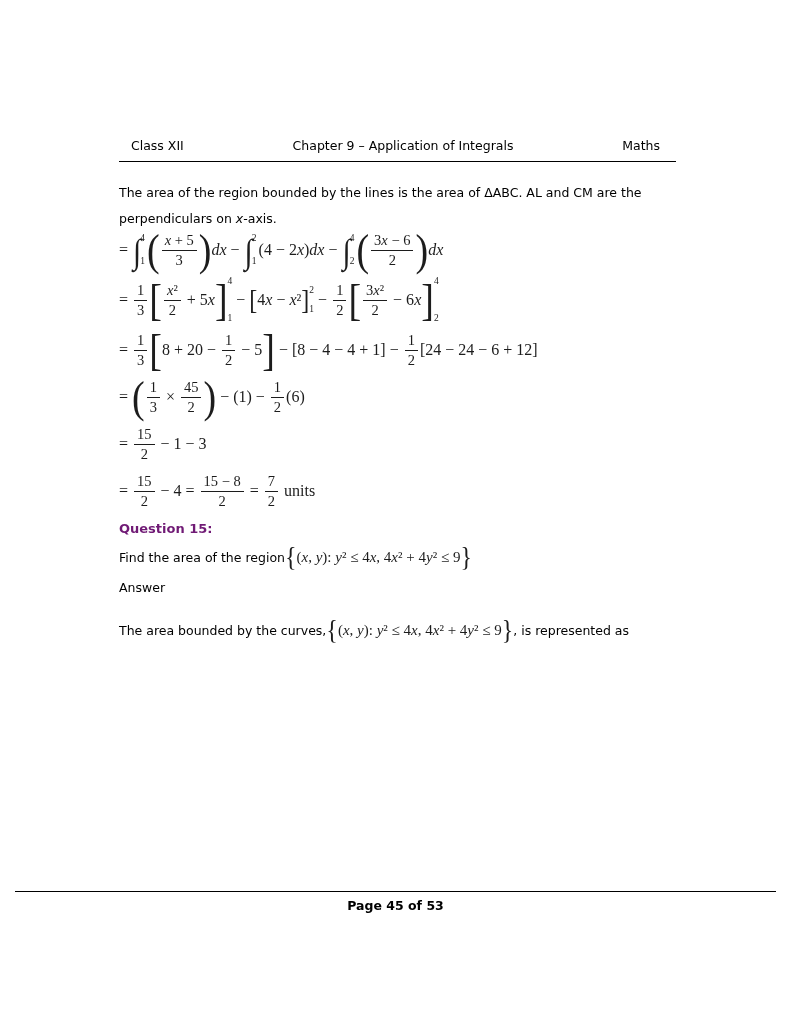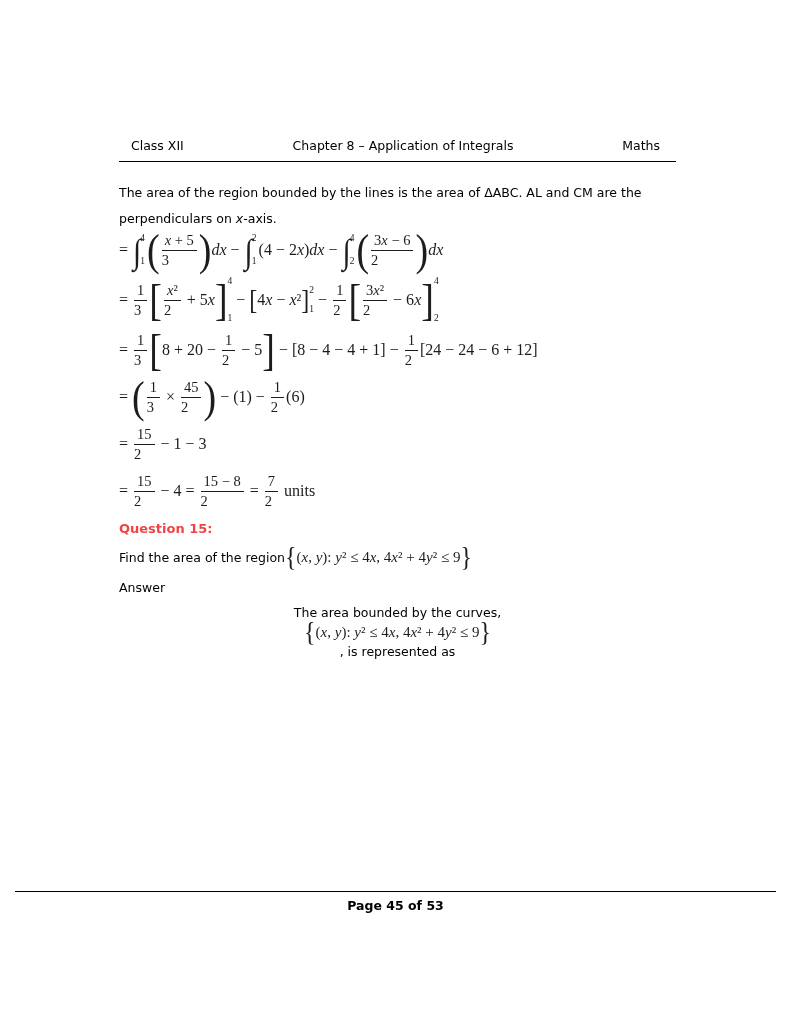--- a/index.html
+++ b/index.html
@@ -15,57 +15,57 @@
   .para { margin-top:18px; font-size:12.5px; line-height:26px; white-space:nowrap; }
   .para .it { font-style:italic; }
 
   .equations { margin-top:-4px; color:#1c1c1c; }
   .eq {
     display:flex; align-items:center; min-height:44px; margin-bottom:3px;
     font-family:"Liberation Serif", serif; font-size:16px; white-space:pre;
   }
   .mi { font-style:italic; }
   .mup { font-style:normal; }
-  .frac { display:inline-flex; flex-direction:column; align-items:flex-start; margin:0 2px; font-size:14.5px; line-height:1.15; }
+  .frac { display:inline-flex; flex-direction:column; align-items:center; margin:0 2px; font-size:14.5px; line-height:1.15; }
   .frac .num { border-bottom:1px solid #1c1c1c; padding:0 3px 1px 3px; text-align:center; }
   .frac .den { padding-top:1px; text-align:center; }
   .int { display:inline-flex; align-items:center; margin:0 2px 0 1px; }
   .int-sign { font-size:30px; line-height:0.9; transform:scaleY(1.15); }
   .int-lims { display:flex; flex-direction:column; justify-content:space-between; height:32px; font-size:9.5px; line-height:1; margin-left:-1px; padding:2px 0; }
   .brk { line-height:1; align-self:center; }
   .brk.sz-m { font-size:24px; transform:scaleY(1.1); }
   .brk.sz-l { font-size:38px; transform:scaleY(1.15); }
   .brkw { display:inline-flex; align-items:center; }
   .brkw .brk-lims { display:flex; flex-direction:column; justify-content:space-between; font-size:9.5px; line-height:1; }
   .brkw.sz-m .brk-lims { height:28px; padding:1px 0; }
   .brkw.sz-l .brk-lims { height:46px; padding:2px 0; }
 
-  .question { margin-top:8px; font-size:13px; font-weight:bold; color:#ef4444; }
+  .question { margin-top:8px; font-size:13px; font-weight:bold; color:#701a75; }
 
   .formula-row { display:flex; align-items:center; font-size:12.5px; height:38px; white-space:nowrap; }
   .find-row { margin-top:2px; }
-  .curves-row { margin-top:10px; height:36px;flex-direction:column; }
+  .curves-row { margin-top:17px; height:36px; }
   .answer { margin-top:4px; font-size:12.5px; }
   .inline-math {
     display:inline-flex; align-items:center; font-family:"Liberation Serif", serif;
     font-size:15px; color:#1c1c1c; white-space:pre;
   }
 
   .footer-rule { position:absolute; left:15px; top:891px; width:761px; border:none; border-top:1.5px solid #000; margin:0; }
   .footer-text { position:absolute; top:898px; left:0; width:791px; text-align:center; font-weight:bold; font-size:12.5px; }
 </style>
 </head>
 <body>
 
 <div class="page">
   <div class="content">
 
     <div class="header-row">
       <span>Class XII</span>
-      <span>Chapter 8 – Application of Integrals</span>
+      <span>Chapter 9 – Application of Integrals</span>
       <span>Maths</span>
     </div>
     <hr class="header-rule">
 
     <div class="para">
       <div>The area of the region bounded by the lines is the area of ΔABC. AL and CM are the</div>
       <div><span>perpendiculars on </span><span class="it">x</span><span>-axis.</span></div>
     </div>
 
     <div class="equations">

